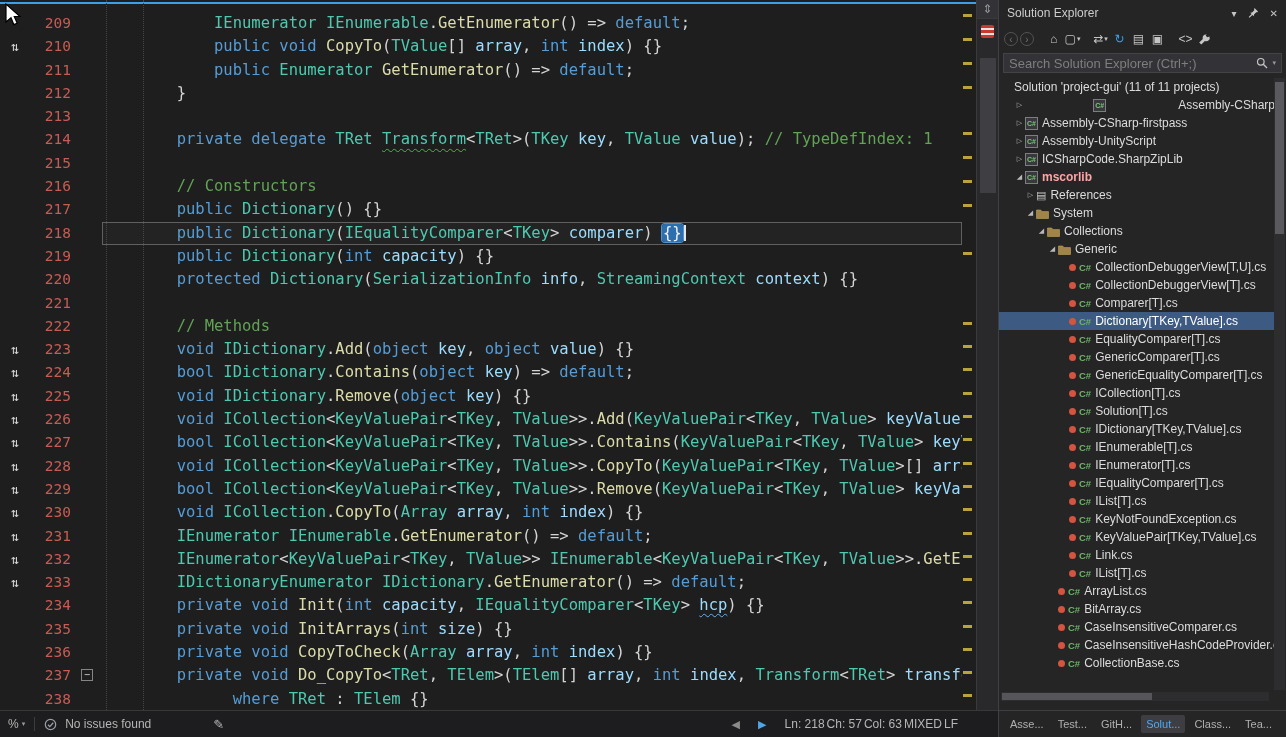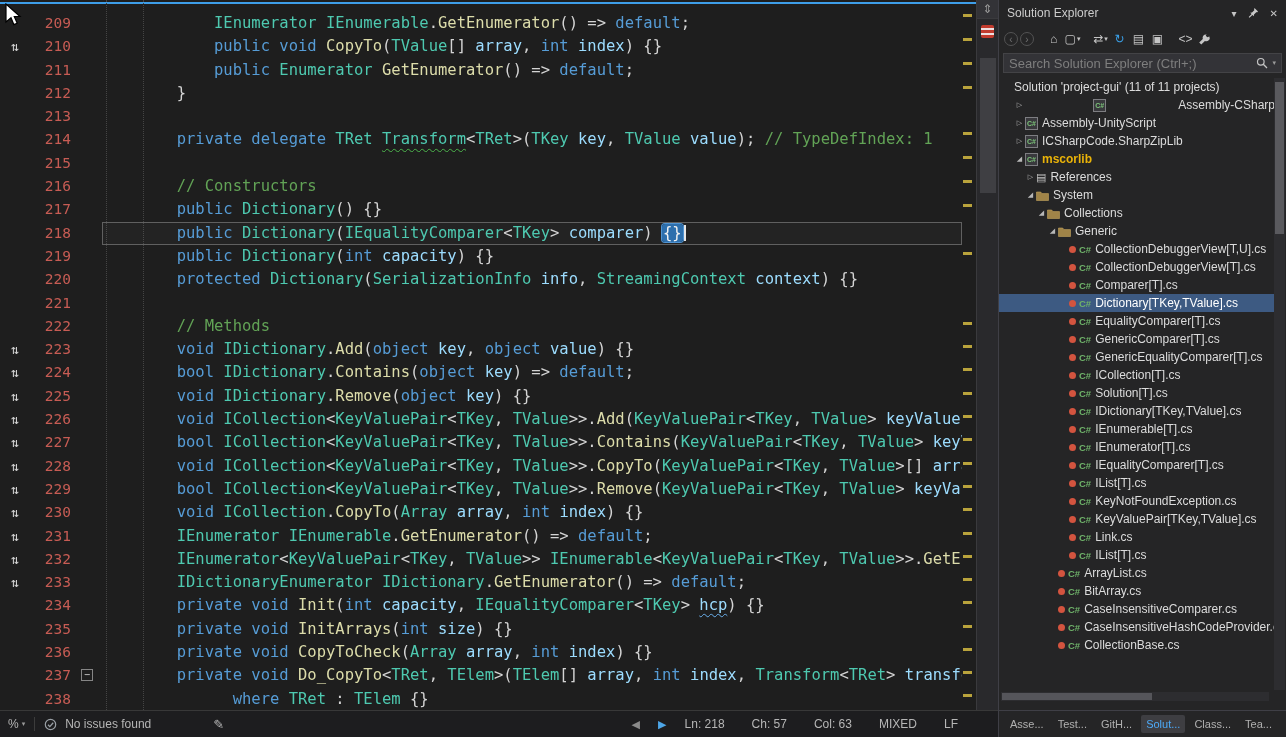--- a/index.html
+++ b/index.html
@@ -74,21 +74,21 @@
   .trow.sel{background:#3d5a82;color:#ffffff}
   .exp{width:11px;flex:none;font-size:7px;color:#b8b8b8;text-align:center}
   .ic-proj{width:13px;height:13px;background:#39393d;border:1px solid #7e7e82;color:#7cc379;
            font-size:7px;font-weight:bold;display:inline-flex;align-items:center;justify-content:center;
            flex:none;margin-right:4px}
   .ic-refs{font-size:11px;color:#c0c0c0;margin-right:4px;flex:none}
   .ic-folder{margin-right:4px;display:inline-flex;flex:none}
   .dot{width:7px;height:7px;border-radius:50%;background:#d3543f;flex:none;margin-right:3px}
   .ic-cs{color:#6fb36a;font-size:9.5px;font-weight:bold;margin-right:4px;flex:none}
   .tlabel{overflow:hidden}
-  .bold{font-weight:bold;color:#eab308}
+  .bold{font-weight:bold;color:#fca5a5}
   .se-hscroll{position:absolute;left:2px;top:692px;width:268px;height:9px;background:#2d2d30}
   .se-hscroll .thumb{position:absolute;left:1px;top:1px;width:150px;height:7px;background:#55555a}
   .se-vscroll{position:absolute;right:1px;top:78px;width:11px;height:612px;background:#2d2d30}
   .se-vscroll .thumb{position:absolute;left:1px;top:4px;width:9px;height:152px;background:#5a5a5e}
 
   
   #setabs{position:absolute;left:998px;top:710px;width:288px;height:27px;background:#252526;
           border-top:1px solid #3f3f46;border-left:1px solid #3f3f46;display:flex;align-items:center;
           gap:4px;padding:0 6px;font-size:11px;color:#b0b0b0}
   .tab{padding:3px 5px;white-space:nowrap}
@@ -340,21 +340,21 @@
       <svg width="13" height="13" viewBox="0 0 13 13">
         <circle cx="6.5" cy="6.5" r="5.2" fill="none" stroke="#9aa0a6" stroke-width="1.2"></circle>
         <path d="M4 6.8l1.8 1.8 3.4-3.8" fill="none" stroke="#9aa0a6" stroke-width="1.3"></path>
       </svg>
       <span>No issues found</span>
     </span>
     <span class="pen">✎</span>
     <span class="sb-right">
       <span class="navarrow" id="nav-back">◀</span>
       <span class="navarrow" id="nav-fwd">▶</span>
-      <span id="sb-fields" style="display:flex;gap:27px">
+      <span id="sb-fields" style="display:flex;gap:2px">
           <span>Ln: 218</span>
           <span>Ch: 57</span>
           <span>Col: 63</span>
           <span>MIXED</span>
           <span>LF</span>
         </span>
     </span>
   </div>
 
   <div id="sepanel">
@@ -400,20 +400,25 @@
           <span class="tlabel">Solution 'project-gui' (11 of 11 projects)</span>
         </div>
         <div class="trow" style="padding-left: 15px; justify-content: space-between;">
           <span class="exp">▷</span>
           <span class="ic-proj">C#</span>
           <span class="tlabel">Assembly-CSharp</span>
         </div>
         <div class="trow" style="padding-left: 15px;">
           <span class="exp">▷</span>
           <span class="ic-proj">C#</span>
+          <span class="tlabel">Assembly-CSharp-firstpass</span>
+        </div>
+        <div class="trow" style="padding-left: 15px;">
+          <span class="exp">▷</span>
+          <span class="ic-proj">C#</span>
           <span class="tlabel">Assembly-UnityScript</span>
         </div>
         <div class="trow" style="padding-left: 15px;">
           <span class="exp">▷</span>
           <span class="ic-proj">C#</span>
           <span class="tlabel">ICSharpCode.SharpZipLib</span>
         </div>
         <div class="trow" style="padding-left: 15px;">
           <span class="exp">◢</span>
           <span class="ic-proj">C#</span>

